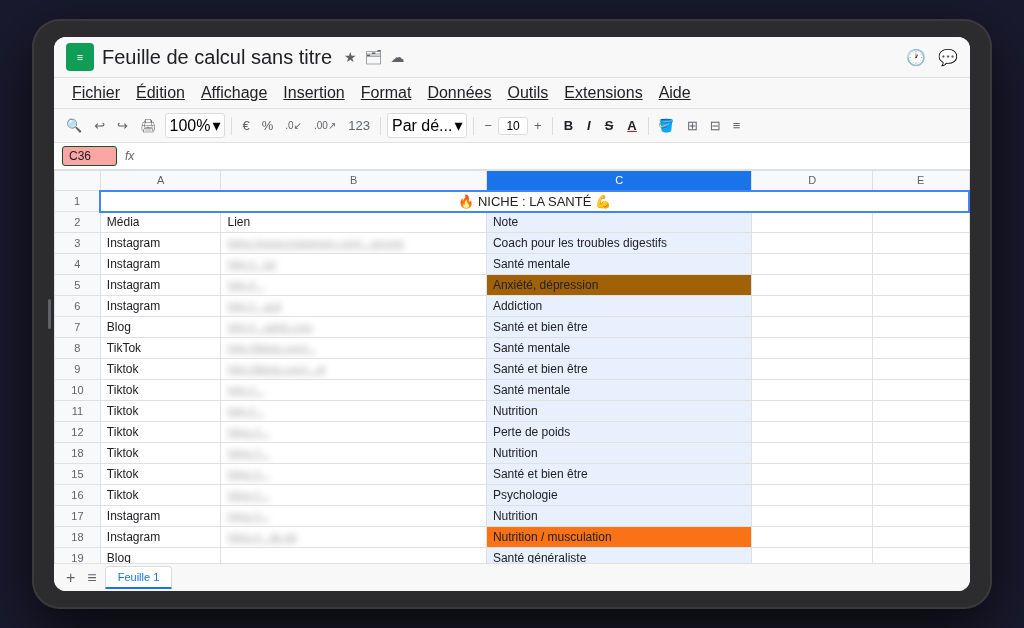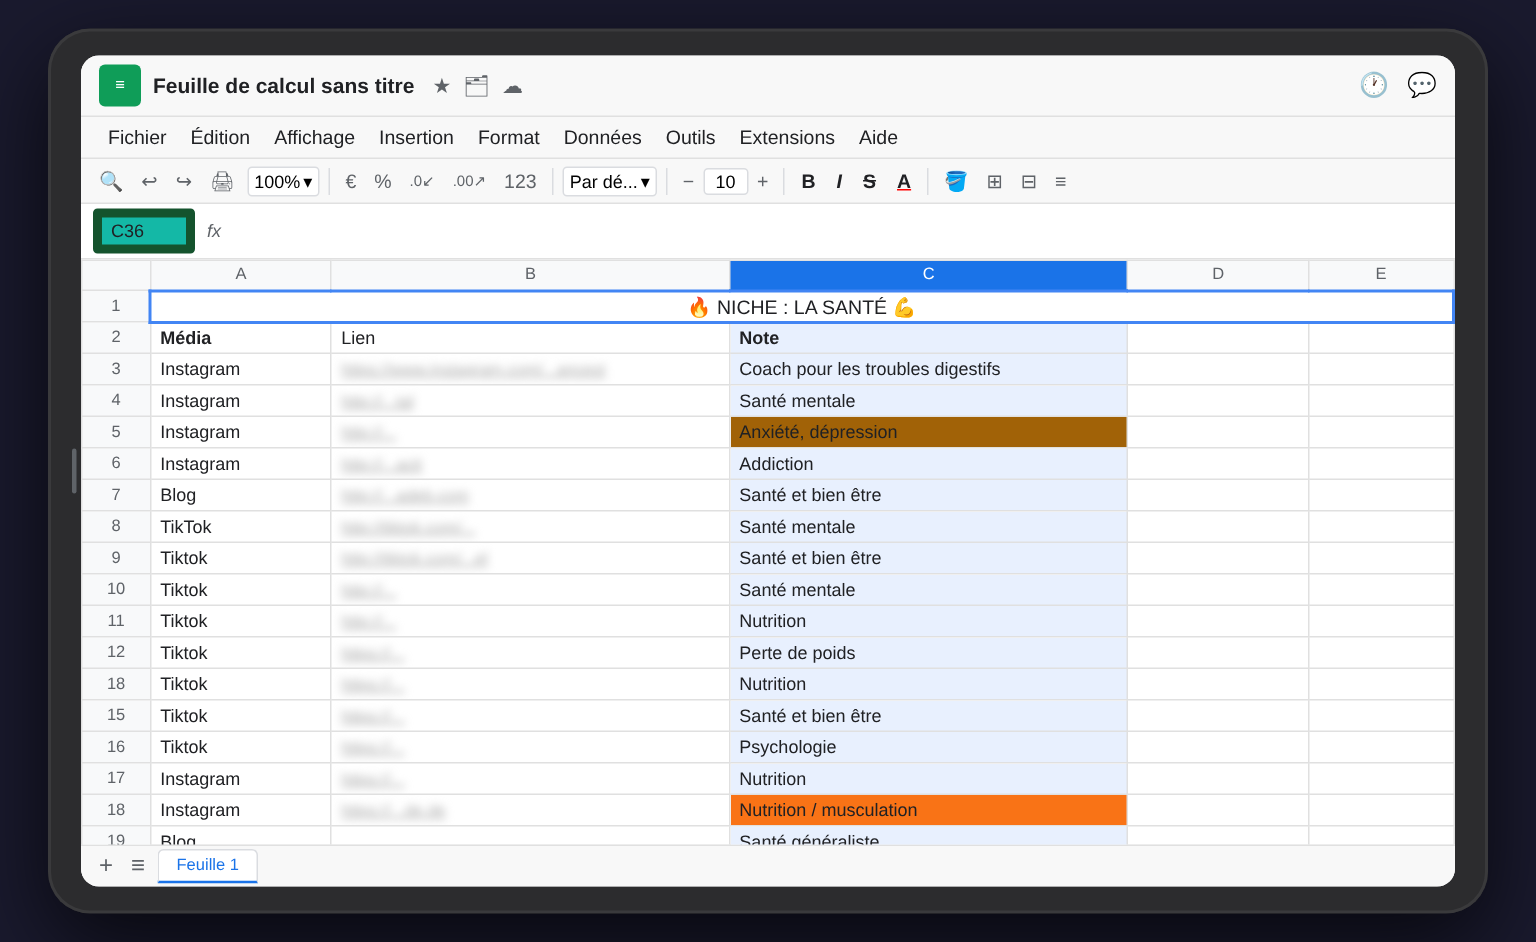--- a/index.html
+++ b/index.html
@@ -48,22 +48,22 @@
       border-radius: 4px;
       display: flex;
       align-items: center;
       justify-content: center;
       color: white;
       font-size: 14px;
       font-weight: bold;
       flex-shrink: 0;
     }
     .file-title {
-      font-size: 14px;
-      font-weight: 700;
+      font-size: 20px;
+      font-weight: 400;
       color: #202124;
     }
     .title-icons {
       display: flex;
       gap: 8px;
       margin-left: 4px;
       align-items: center;
     }
     .title-icon {
       font-size: 14px;
@@ -85,25 +85,26 @@
     
     .menu-bar {
       display: flex;
       align-items: center;
       padding: 3px 12px;
       background: #f8f8f8;
       border-bottom: 1px solid #e0e0e0;
       gap: 4px;
     }
     .menu-item {
-      font-size: 13px;
+      font-size: 16px;
       color: #202124;
       padding: 3px 6px;
       border-radius: 3px;
       cursor: pointer;
+      text-decoration: underline;
     }
 
     
     .toolbar {
       display: flex;
       align-items: center;
       padding: 4px 8px;
       background: #f8f8f8;
       border-bottom: 1px solid #e0e0e0;
       gap: 4px;
@@ -116,21 +117,21 @@
       border-radius: 3px;
       cursor: pointer;
     }
     .toolbar-separator {
       width: 1px;
       height: 18px;
       background: #dadce0;
       margin: 0 2px;
     }
     .toolbar-dropdown {
-      font-size: 12px;
+      font-size: 16px;
       border: 1px solid #dadce0;
       border-radius: 3px;
       padding: 2px 4px;
       background: white;
       cursor: pointer;
       display: flex;
       align-items: center;
       gap: 2px;
     }
     .toolbar-btn {
@@ -160,25 +161,25 @@
     .formula-bar {
       display: flex;
       align-items: center;
       padding: 3px 8px;
       background: #fff;
       border-bottom: 1px solid #e0e0e0;
       gap: 8px;
     }
     .cell-ref {
       font-size: 12px;
-      border: 6px solid #14532d;
+      border: 1px solid #14532d;
       border-radius: 3px;
       padding: 2px 6px;
-      width: 68px;
-      background: #14b8a6;
+      width: 55px;
+      background: #fca5a5;
       color: #202124;
     }
     .fx-icon {
       font-size: 12px;
       color: #5f6368;
       font-style: italic;
     }
     .formula-input {
       flex: 1;
       font-size: 12px;
@@ -389,23 +390,23 @@
         </thead>
         <tbody>
 
           <tr>
             <td class="row-num">1</td>
             <td colspan="5" class="merged-cell" style="text-align:center;font-weight:normal;font-size:13px;border:2px solid #4285f4;">🔥 NICHE : LA SANTÉ 💪</td>
           </tr>
 
           <tr class="col-header-row">
             <td class="row-num">2</td>
-            <td style="font-weight:700;">Média</td>
+            <td style="font-weight:400;">Média</td>
             <td style="font-weight:500;">Lien</td>
-            <td style="font-weight:700;background:#e8f0fe;">Note</td>
+            <td style="font-weight:400;background:#e8f0fe;">Note</td>
             <td></td>
             <td></td>
           </tr>
 
           <tr>
             <td class="row-num">3</td>
             <td>Instagram</td>
             <td><span class="link-text blurred">https://www.instagram.com/...ancest</span></td>
             <td style="background:#e8f0fe;">Coach pour les troubles digestifs</td>
             <td></td>

